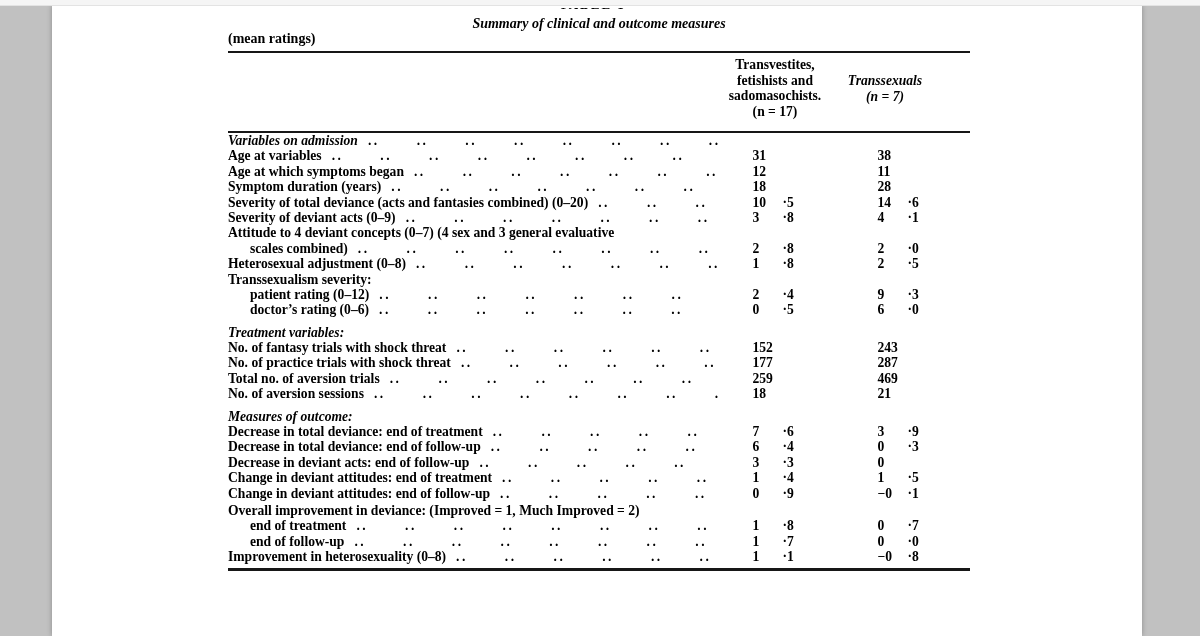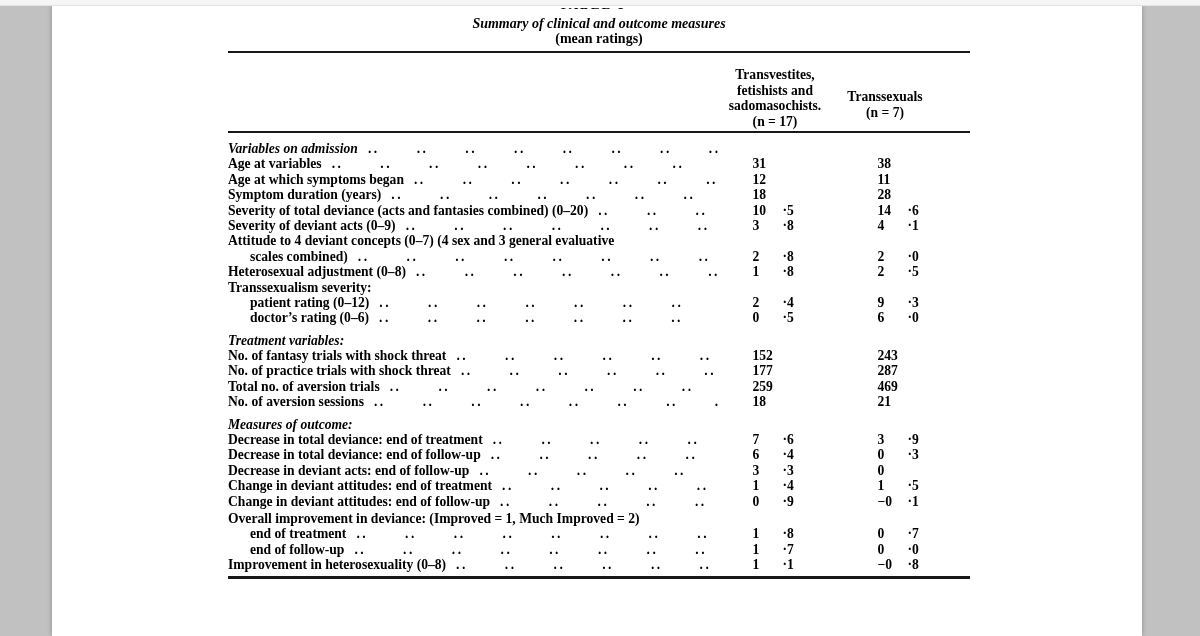--- a/index.html
+++ b/index.html
@@ -39,32 +39,31 @@
     position: absolute; top: -11px; left: 30px;
     font-weight: 700; letter-spacing: 2px; font-size: 13px;
     white-space: nowrap;
   }
   .title-line {
     text-align: center; font-style: italic;
     height: 15px; line-height: 15px; font-size: 14px;
     white-space: nowrap;
   }
   .subtitle-line {
-    text-align: center;
     height: 15px; line-height: 16px; font-size: 14px;
     white-space: nowrap;
   }
   .rule { height: 2px; background: #171717; }
   .rule-top { margin-top: 5px; }
   .rule-bottom { height: 3px; }
   .thead { position: relative; height: 78px; }
   .hgroup { position: absolute; text-align: center; line-height: 15.5px; white-space: nowrap; }
-  .h1 { left: 437px; top: 14px; width: 220px; }
-  .h2 { left: 572px; top: 36px; width: 170px; }
-  .tbody { padding: 8px 0 3px 0; }
+  .h1 { left: 437px; top: 4px; width: 220px; }
+  .h2 { left: 572px; top: 20px; width: 170px; font-style: italic; }
+  .tbody { padding: 0 0 3px 0; }
   .row {
     display: flex; align-items: baseline;
     height: 15.4px; line-height: 15.4px;
     white-space: nowrap;
   }
   .row .lab { flex: none; }
   .row.section .lab { font-style: italic; }
   .row.indent .lab { padding-left: 22px; }
   .dots {
     flex: 1 1 0; min-width: 0;

